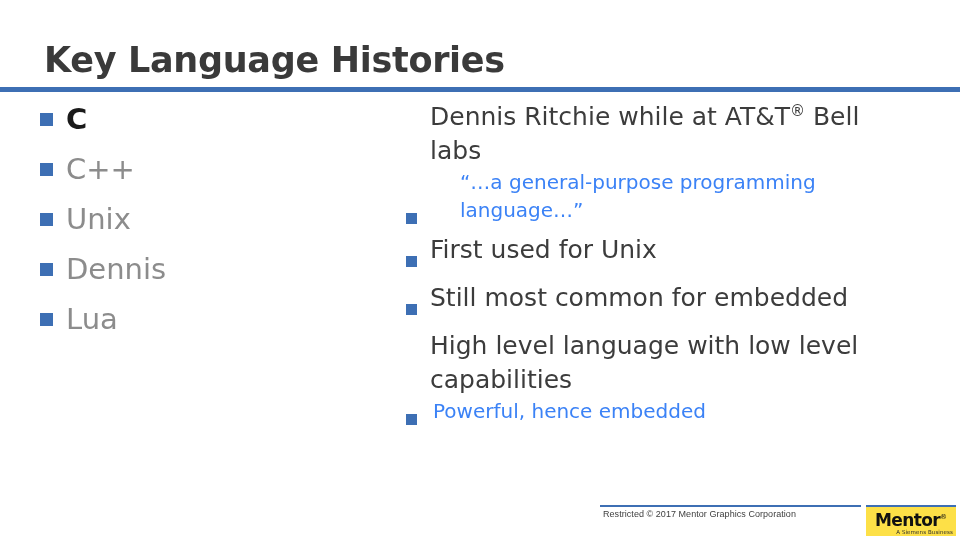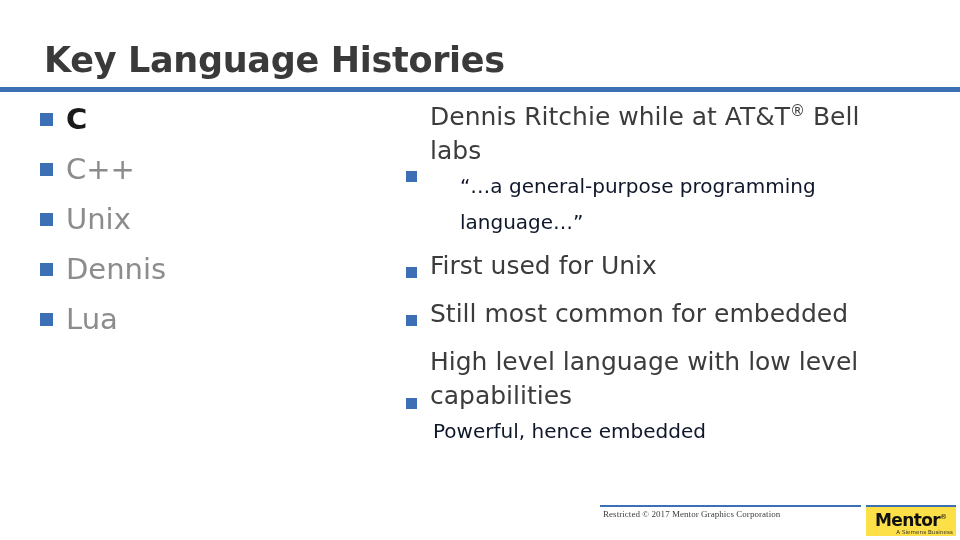--- a/index.html
+++ b/index.html
@@ -85,21 +85,21 @@
     font-weight: normal;
   }
   .lang-item.active .lang-label {
     color: #1a1a1a;
     font-weight: bold;
   }
 
   
   .fact-item {
     display: flex;
-    align-items: center;
+    align-items: flex-end;
     margin-bottom: 6px;
   }
   .fact-item .sq {
     width: 11px;
     height: 11px;
     margin-top: 12px;
     margin-right: 13px;
   }
   .fact-body {
     flex: 1;
@@ -109,22 +109,22 @@
     line-height: 34px;
     color: #3c3c3c;
   }
   .sup-r {
     font-size: 15px;
     vertical-align: super;
     line-height: 0;
   }
   .fact-sub {
     font-size: 20px;
-    line-height: 36px;
-    color: #0f172a;
+    line-height: 28px;
+    color: #3b82f6;
   }
   .sub-indent {
     padding-left: 30px;
   }
   .sub-tight {
     padding-left: 3px;
   }
 
   
   .gap-lg { margin-bottom: 14px; }
@@ -140,21 +140,21 @@
     background: #3d6fb4;
   }
   #footer-text {
     position: absolute;
     left: 603px;
     top: 509px;
     font-size: 9px;
     color: #404040;
     letter-spacing: 0.05px;
     white-space: nowrap;
-    font-family: Liberation Serif, serif;
+    font-family: Liberation Sans, sans-serif;
   }
   #logo-box {
     position: absolute;
     left: 866px;
     top: 505px;
     width: 90px;
     height: 31px;
     border-top: 2px solid #3d6fb4;
     background: #fde047;
     box-sizing: border-box;

